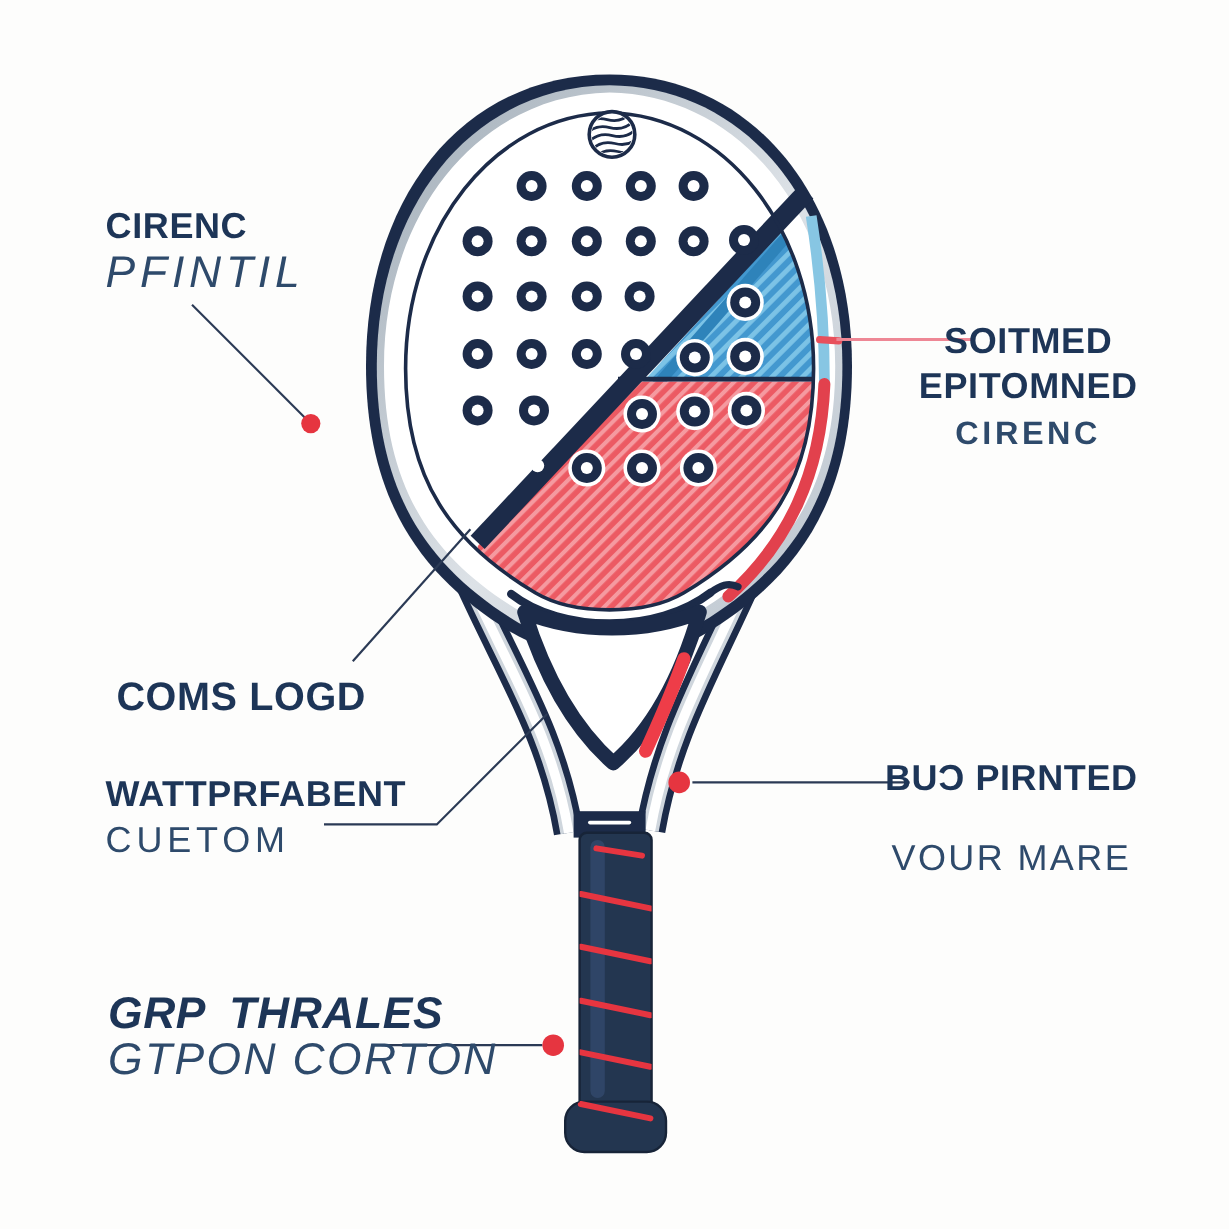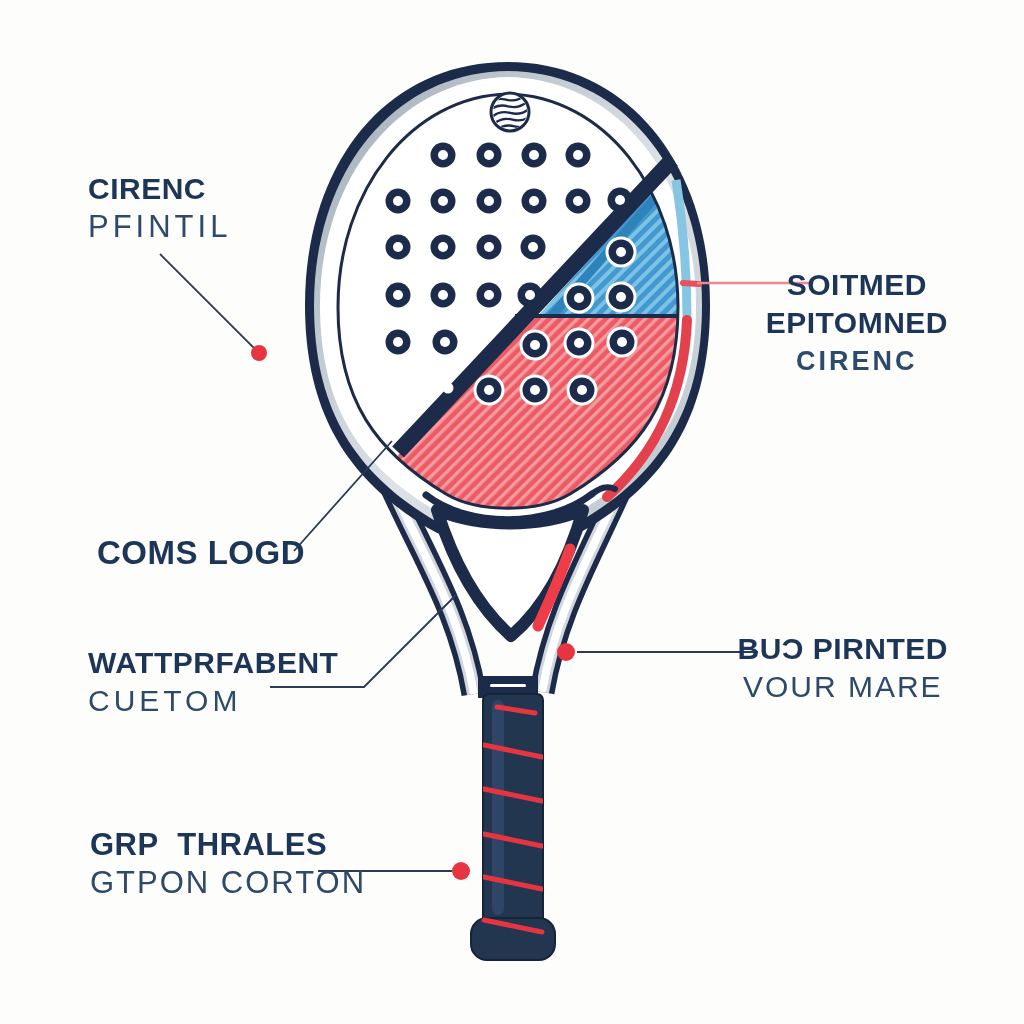--- a/index.html
+++ b/index.html
@@ -12,21 +12,21 @@
   svg.art{position:absolute;left:0;top:0;}
   .label{position:absolute;display:flex;flex-direction:column;}
   .label.right{align-items:center;text-align:right;}
   .t-bold{
     color:#1d3557;font-weight:700;letter-spacing:.5px;line-height:38px;
     white-space:pre;
   }
   .t-light{
     color:#2e4a6b;font-weight:300;line-height:38px;white-space:pre;
   }
-  .fs30{font-size:30px;} .fs31{font-size:31px;} .fs33{font-size:33px;} .fs27{font-size:27px;font-weight:bold;}
+  .fs30{font-size:30px;} .fs31{font-size:37px;font-style:italic;} .fs33{font-size:33px;margin-top:28px;} .fs27{font-size:27px;font-weight:bold;}
   .ls2{letter-spacing:2px;} .ls3{letter-spacing:3px;} .ls4{letter-spacing:4px;}
   .ws10{word-spacing:10px;}
 </style>
 </head>
 <body>
 
 <div class="stage">
 
 <svg class="art" width="1024" height="1024" viewBox="0 0 1024 1024">
   <defs>
@@ -233,21 +233,21 @@
 
 <div class="label" style="left:97px; top:534px;">
   <span class="t-bold fs33">COMS LOGD</span>
 </div>
 
 <div class="label" style="left:88px; top:644px;justify-content:center;">
   <span class="t-bold fs30">WATTPRFABENT</span>
   <span class="t-light fs30 ls4">CUETOM</span>
 </div>
 
-<div class="label right" style="right:76px; top:630px;">
+<div class="label right" style="right:76px; top:630px;gap:29px;">
   <span class="t-bold fs30">BUƆ PIRNTED</span>
   <span class="t-light fs30 ls2">VOUR MARE</span>
 </div>
 
 <div class="label" style="left:90px; top:826px;">
   <span class="t-bold fs31 ws10">GRP THRALES</span>
   <span class="t-light fs31 ls2">GTPON CORTON</span>
 </div>
 
 </div>

